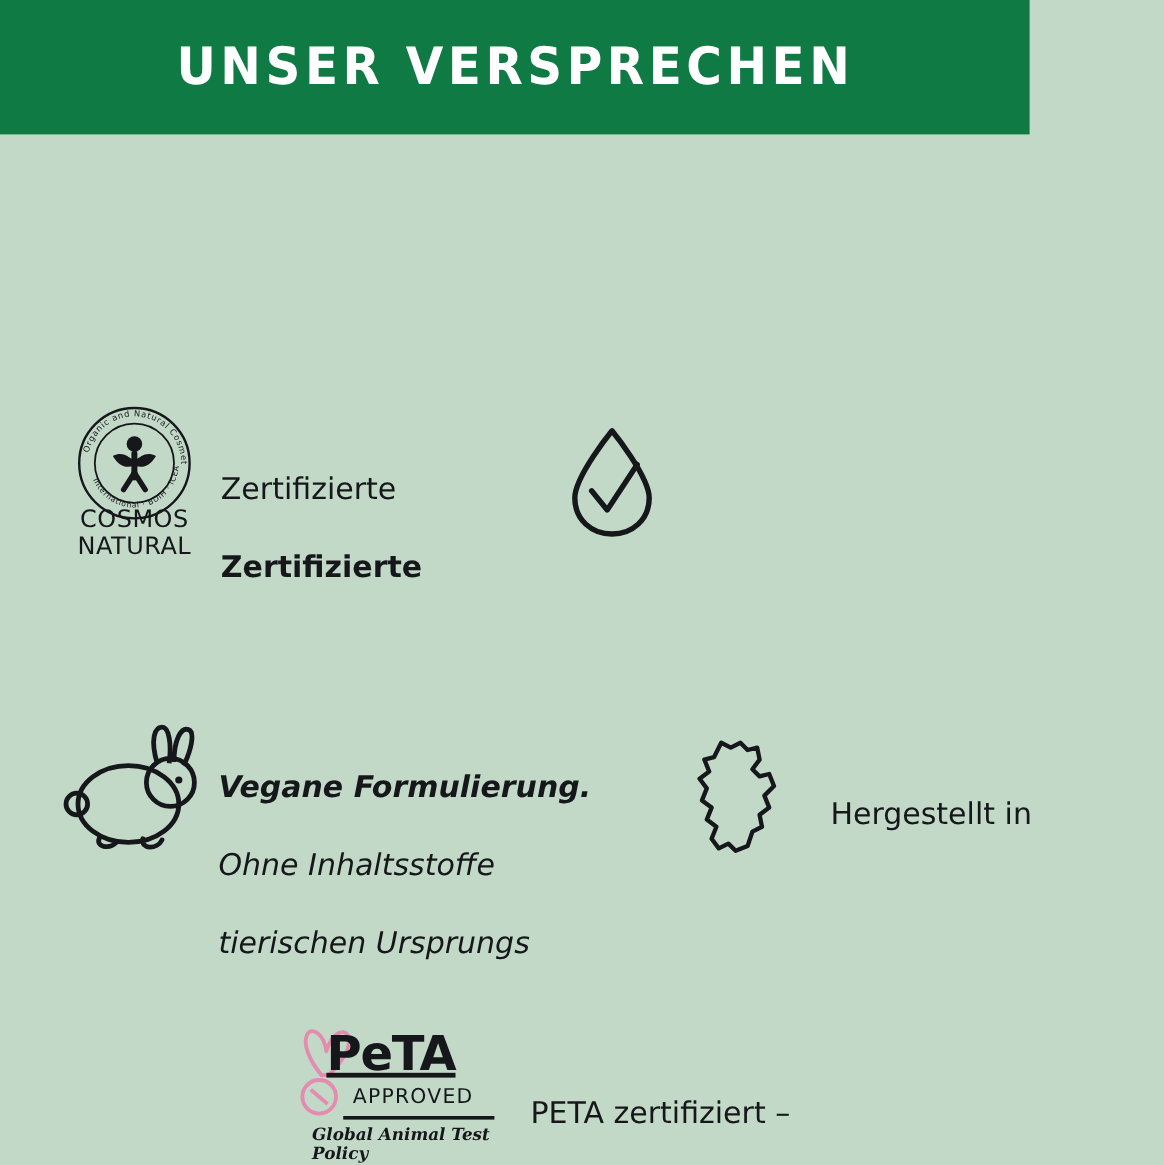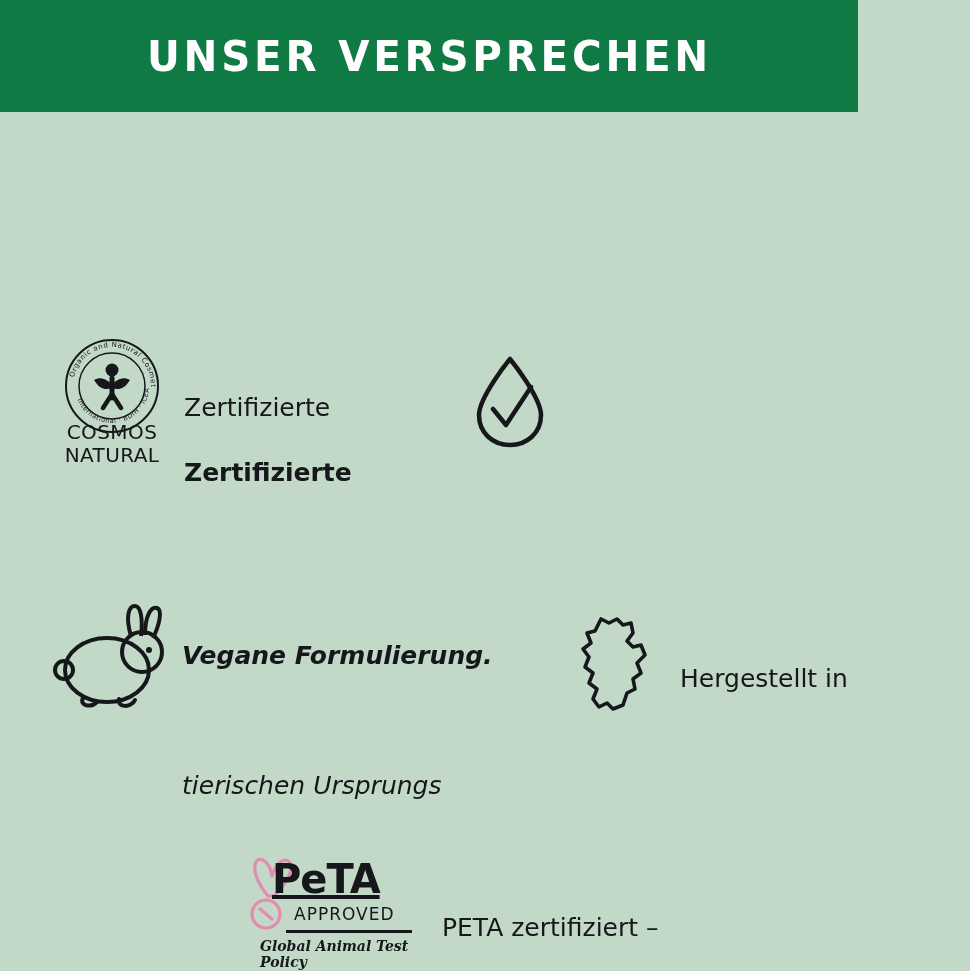--- a/index.html
+++ b/index.html
@@ -62,21 +62,21 @@
     white-space: pre-line;
   }
   .claim .text b {
     font-weight: bold;
   }
 
   
   .claim-1 { left: 60px;  top: 225px;  width: 420px; }
   .claim-2 { left: 470px; top: 240px;  width: 480px; }
   .claim-3 { left: 44px;  top: 487px;  width: 450px; }
-  .claim-4 { left: 570px; top: 500px;  width: 390px; }
+  .claim-4 { left: 570px; top: 500px;  width: 390px; gap: 12px; }
   .claim-5 { left: 250px; top: 745px;  width: 560px; }
 
   .claim-1 .icon-wrap { width: 104px; height: 128px; }
   .claim-1 .text { margin-left: 20px; margin-top: 22px; }
 
   .claim-2 .icon-wrap { width: 80px; height: 100px; }
   .claim-2 .text { margin-left: 22px; margin-top: 10px; }
 
   .claim-3 .icon-wrap { width: 124px; height: 120px; }
   .claim-3 .text { margin-left: 14px; margin-top: 8px; font-style: italic; }
@@ -223,21 +223,21 @@
           <circle cx="104" cy="50" r="3" fill="#15171a"></circle>
 
           <circle cx="19" cy="70" r="9" fill="none" stroke="#15171a" stroke-width="4"></circle>
 
           <path d="M38 98 C34 106 46 108 52 102" fill="none" stroke="#15171a" stroke-width="4" stroke-linecap="round"></path>
           <path d="M74 99 C72 108 86 108 90 100" fill="none" stroke="#15171a" stroke-width="4" stroke-linecap="round"></path>
         </svg>
       </div>
       <div class="text">
         <b>Vegane Formulierung.</b><br>
-        <br>
+        <span>Ohne Inhaltsstoffe</span><br>
         <span>tierischen Ursprungs</span>
       </div>
     </div>
 
     <div class="claim claim-4">
       <div class="icon-wrap">
         <svg width="86" height="108" viewBox="0 0 86 108" aria-hidden="true">
           <path d="M30 6 L38 10 L46 6 L52 12 L60 10 L62 20 L56 28 L62 34 L70 32 L74 42
                    L66 50 L70 60 L62 66 L64 76 L56 80 L52 92 L42 96 L36 90 L28 94 L22 86
                    L26 76 L18 70 L22 60 L14 54 L18 44 L12 36 L20 30 L16 20 L24 18 Z" fill="none" stroke="#15171a" stroke-width="3.6" stroke-linejoin="round"></path>

